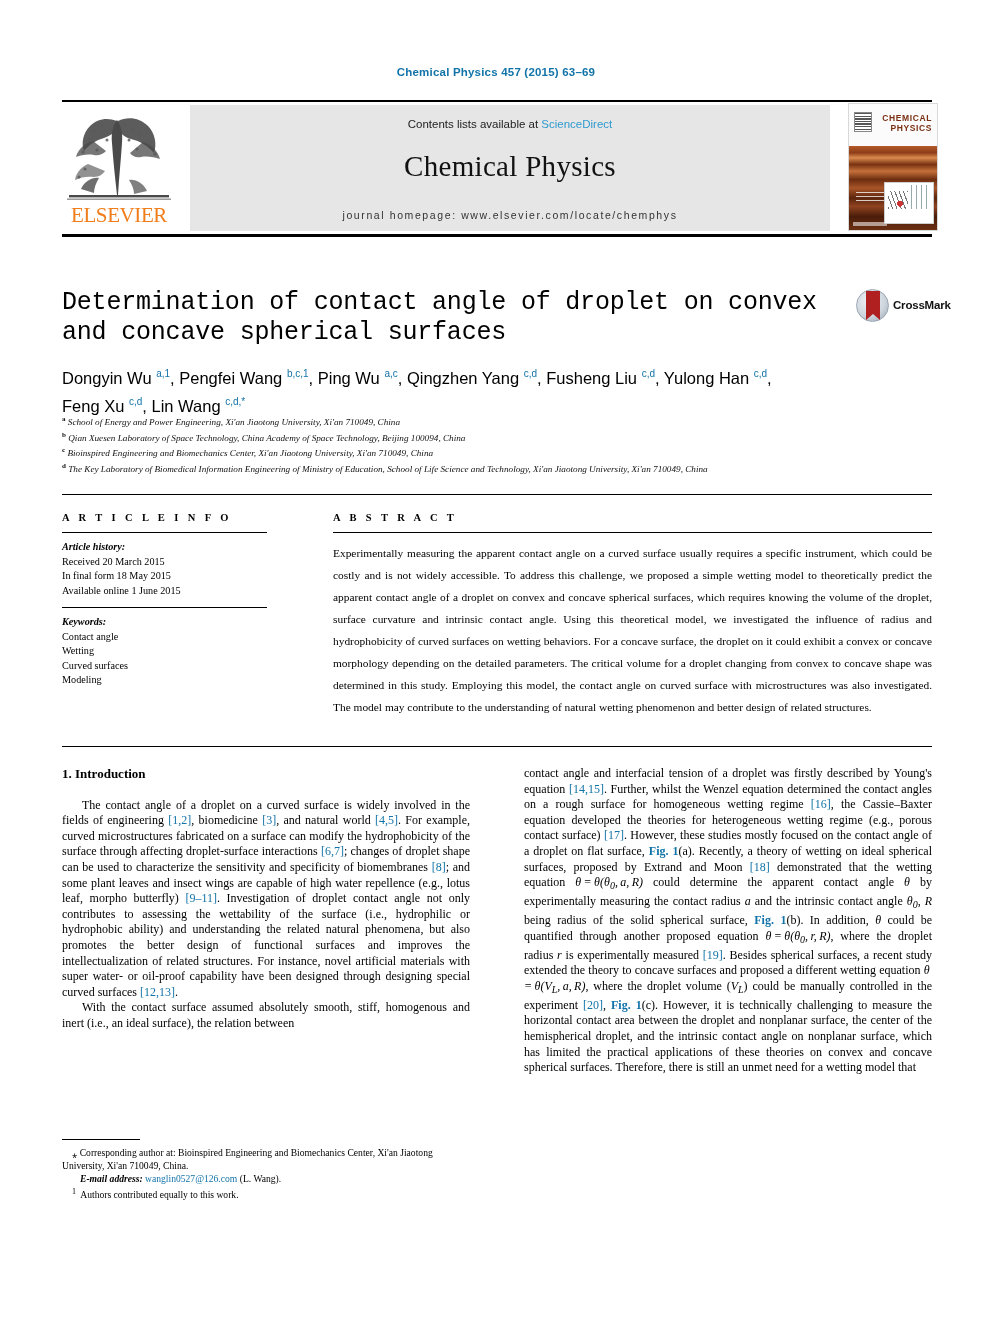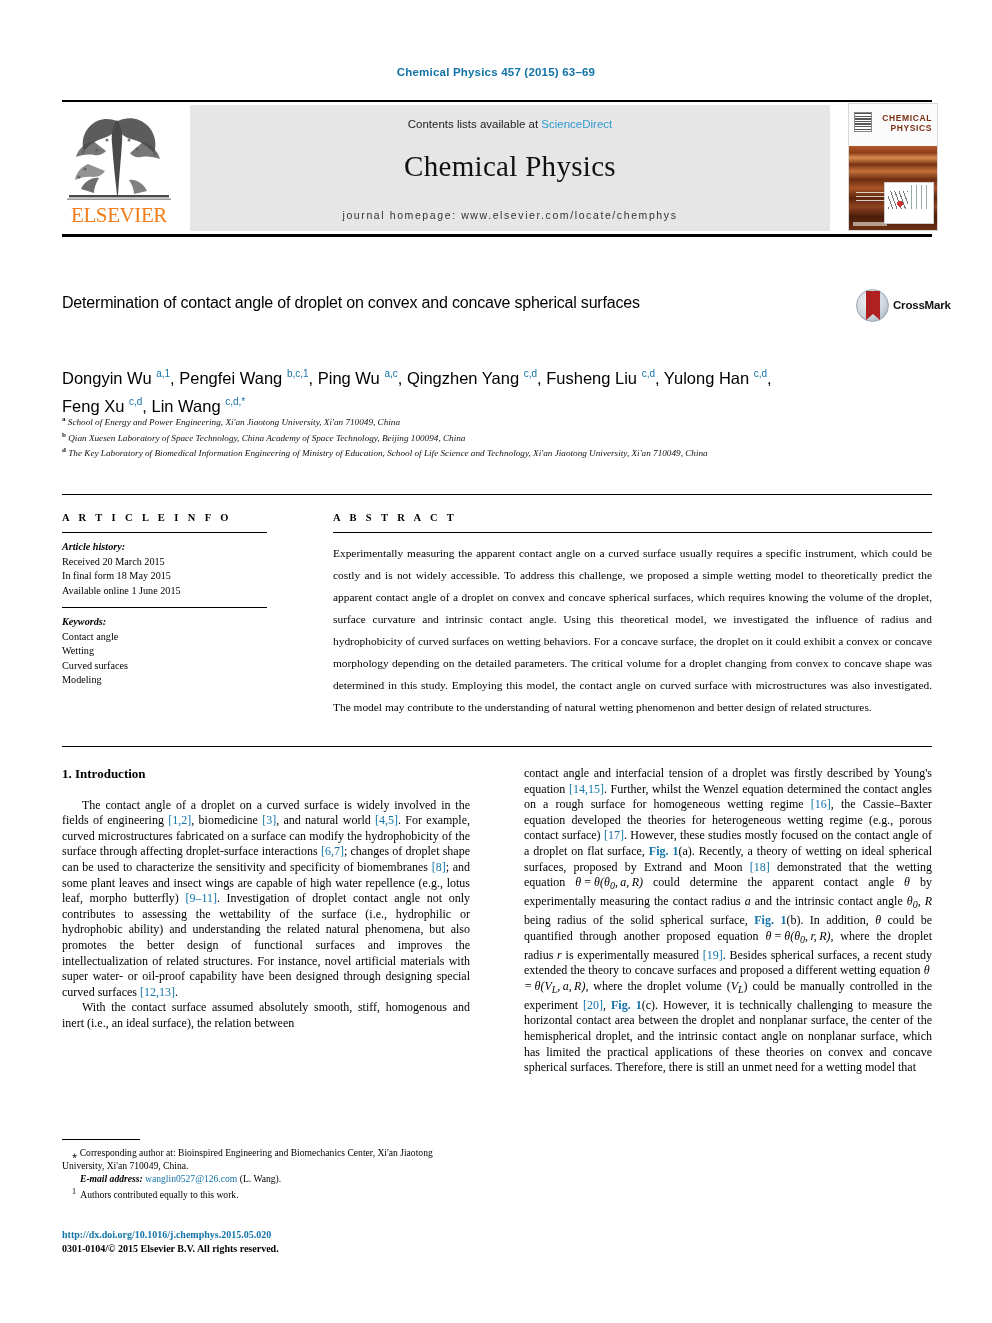--- a/index.html
+++ b/index.html
@@ -160,22 +160,22 @@
     position:absolute; left:7px; top:46px; width:74px; height:9px;
     background:
       repeating-linear-gradient(180deg, rgba(255,255,255,.75) 0px, rgba(255,255,255,.75) 1.5px, transparent 1.5px, transparent 4px);
   }
 
   
   .title {
     position: absolute;
     left: 62px; top: 288px;
     width: 770px;
-    font-family: Liberation Sans, sans-serif;
-    font-size: 16px;
+    font-family: Liberation Mono, monospace;
+    font-size: 25px;
     line-height: 30px;
     color: #000;
     letter-spacing: -.2px;
   }
 
   
   .crossmark {
     position: absolute;
     left: 856px; top: 287px;
     width: 82px; height: 40px;
@@ -420,20 +420,21 @@
   </div>
 
   <div class="authors">
     <div>Dongyin Wu <sup>a,1</sup>, Pengfei Wang <sup>b,c,1</sup>, Ping Wu <sup>a,c</sup>, Qingzhen Yang <sup>c,d</sup>, Fusheng Liu <sup>c,d</sup>, Yulong Han <sup>c,d</sup>,</div>
     <div>Feng Xu <sup>c,d</sup>, Lin Wang <sup>c,d,*</sup></div>
   </div>
 
   <div class="affils">
     <div><sup>a</sup> <span>School of Energy and Power Engineering, Xi'an Jiaotong University, Xi'an 710049, China</span></div>
     <div><sup>b</sup> <span>Qian Xuesen Laboratory of Space Technology, China Academy of Space Technology, Beijing 100094, China</span></div>
+    <div><sup>c</sup> <span>Bioinspired Engineering and Biomechanics Center, Xi'an Jiaotong University, Xi'an 710049, China</span></div>
     <div><sup>d</sup> <span>The Key Laboratory of Biomedical Information Engineering of Ministry of Education, School of Life Science and Technology, Xi'an Jiaotong University, Xi'an 710049, China</span></div>
   </div>
 
   <div class="sec-rule-top"></div>
 
   <div class="info-col">
     <div class="hd-label">A R T I C L E  I N F O</div>
     <div class="rule"></div>
     <div class="grp">
       <div class="lbl">Article history:</div>
@@ -473,18 +474,14 @@
   <div class="footnotes">
     <div class="fnline">⁎ Corresponding author at: Bioinspired Engineering and Biomechanics Center, Xi'an Jiaotong University, Xi'an 710049, China.</div>
     <div class="email">
       <i>E-mail address:</i>
       <span class="link">wanglin0527@126.com</span>
       <span>(L. Wang).</span>
     </div>
     <div class="fnline"><sup>1</sup>&nbsp; Authors contributed equally to this work.</div>
   </div>
 
-  <div class="doi">
-    <div class="u">http://dx.doi.org/10.1016/j.chemphys.2015.05.020</div>
-    <div>0301-0104/© 2015 Elsevier B.V. All rights reserved.</div>
-  </div>
 
 </div>
 
 </body></html>

